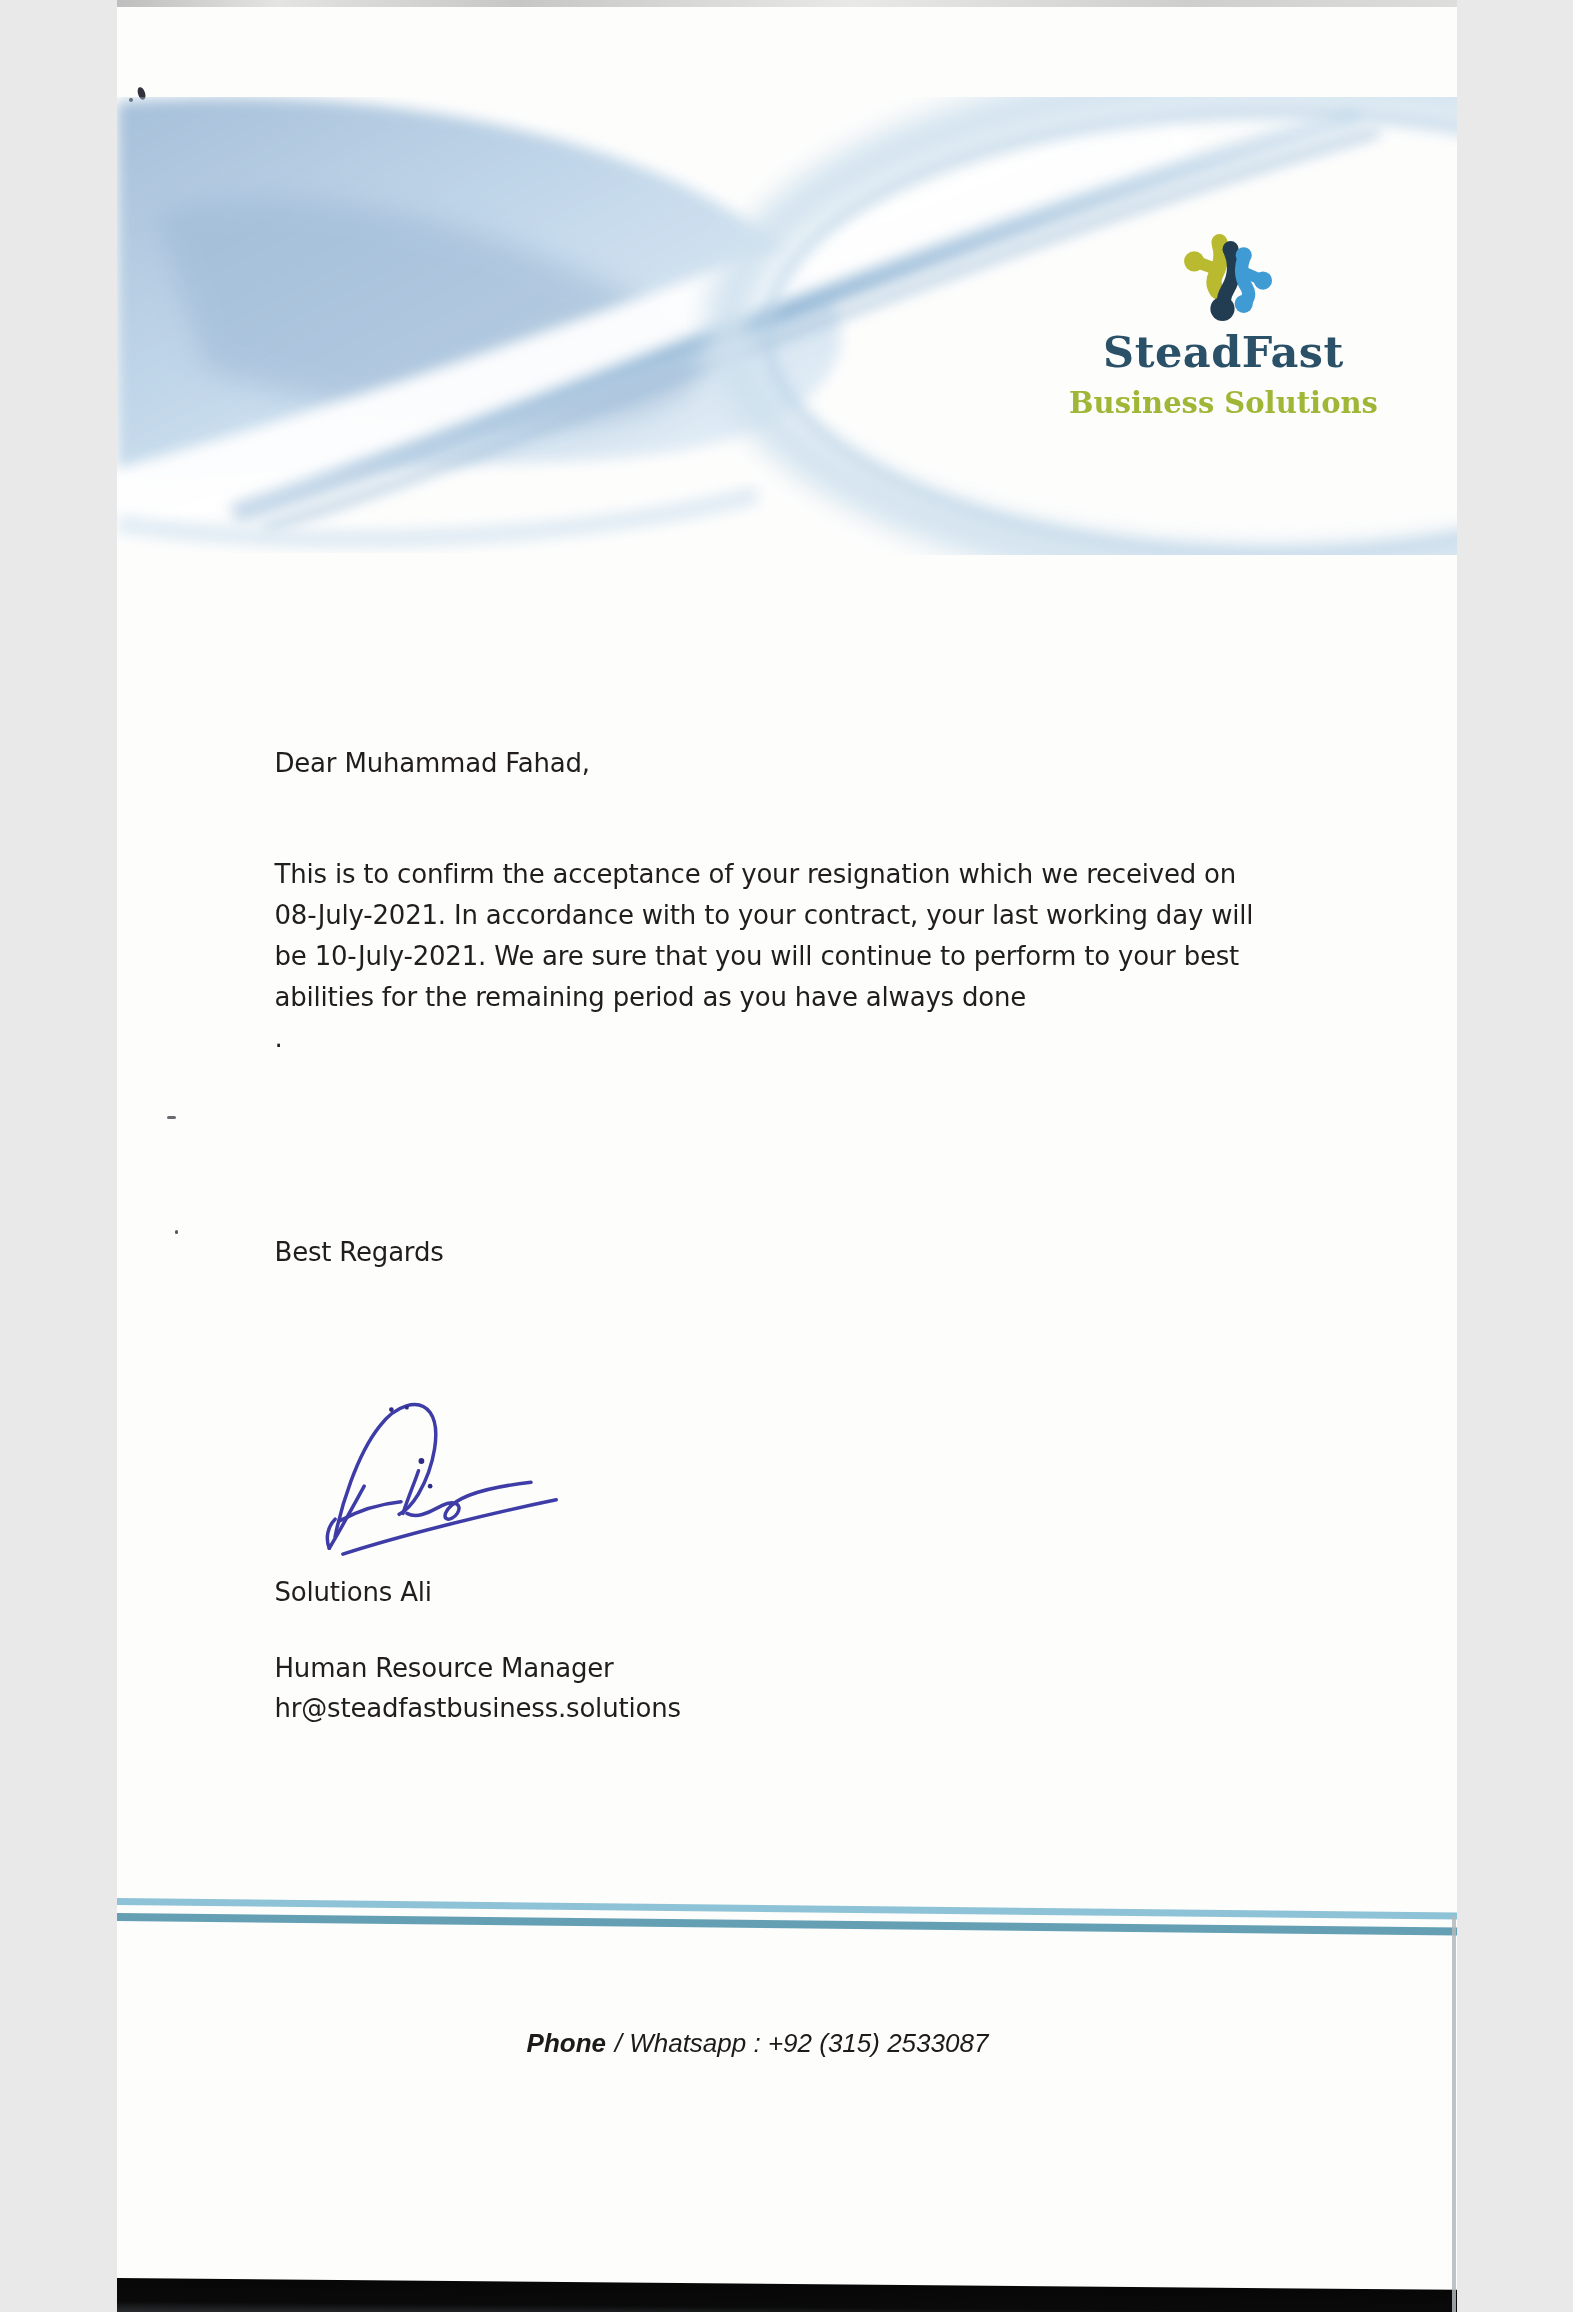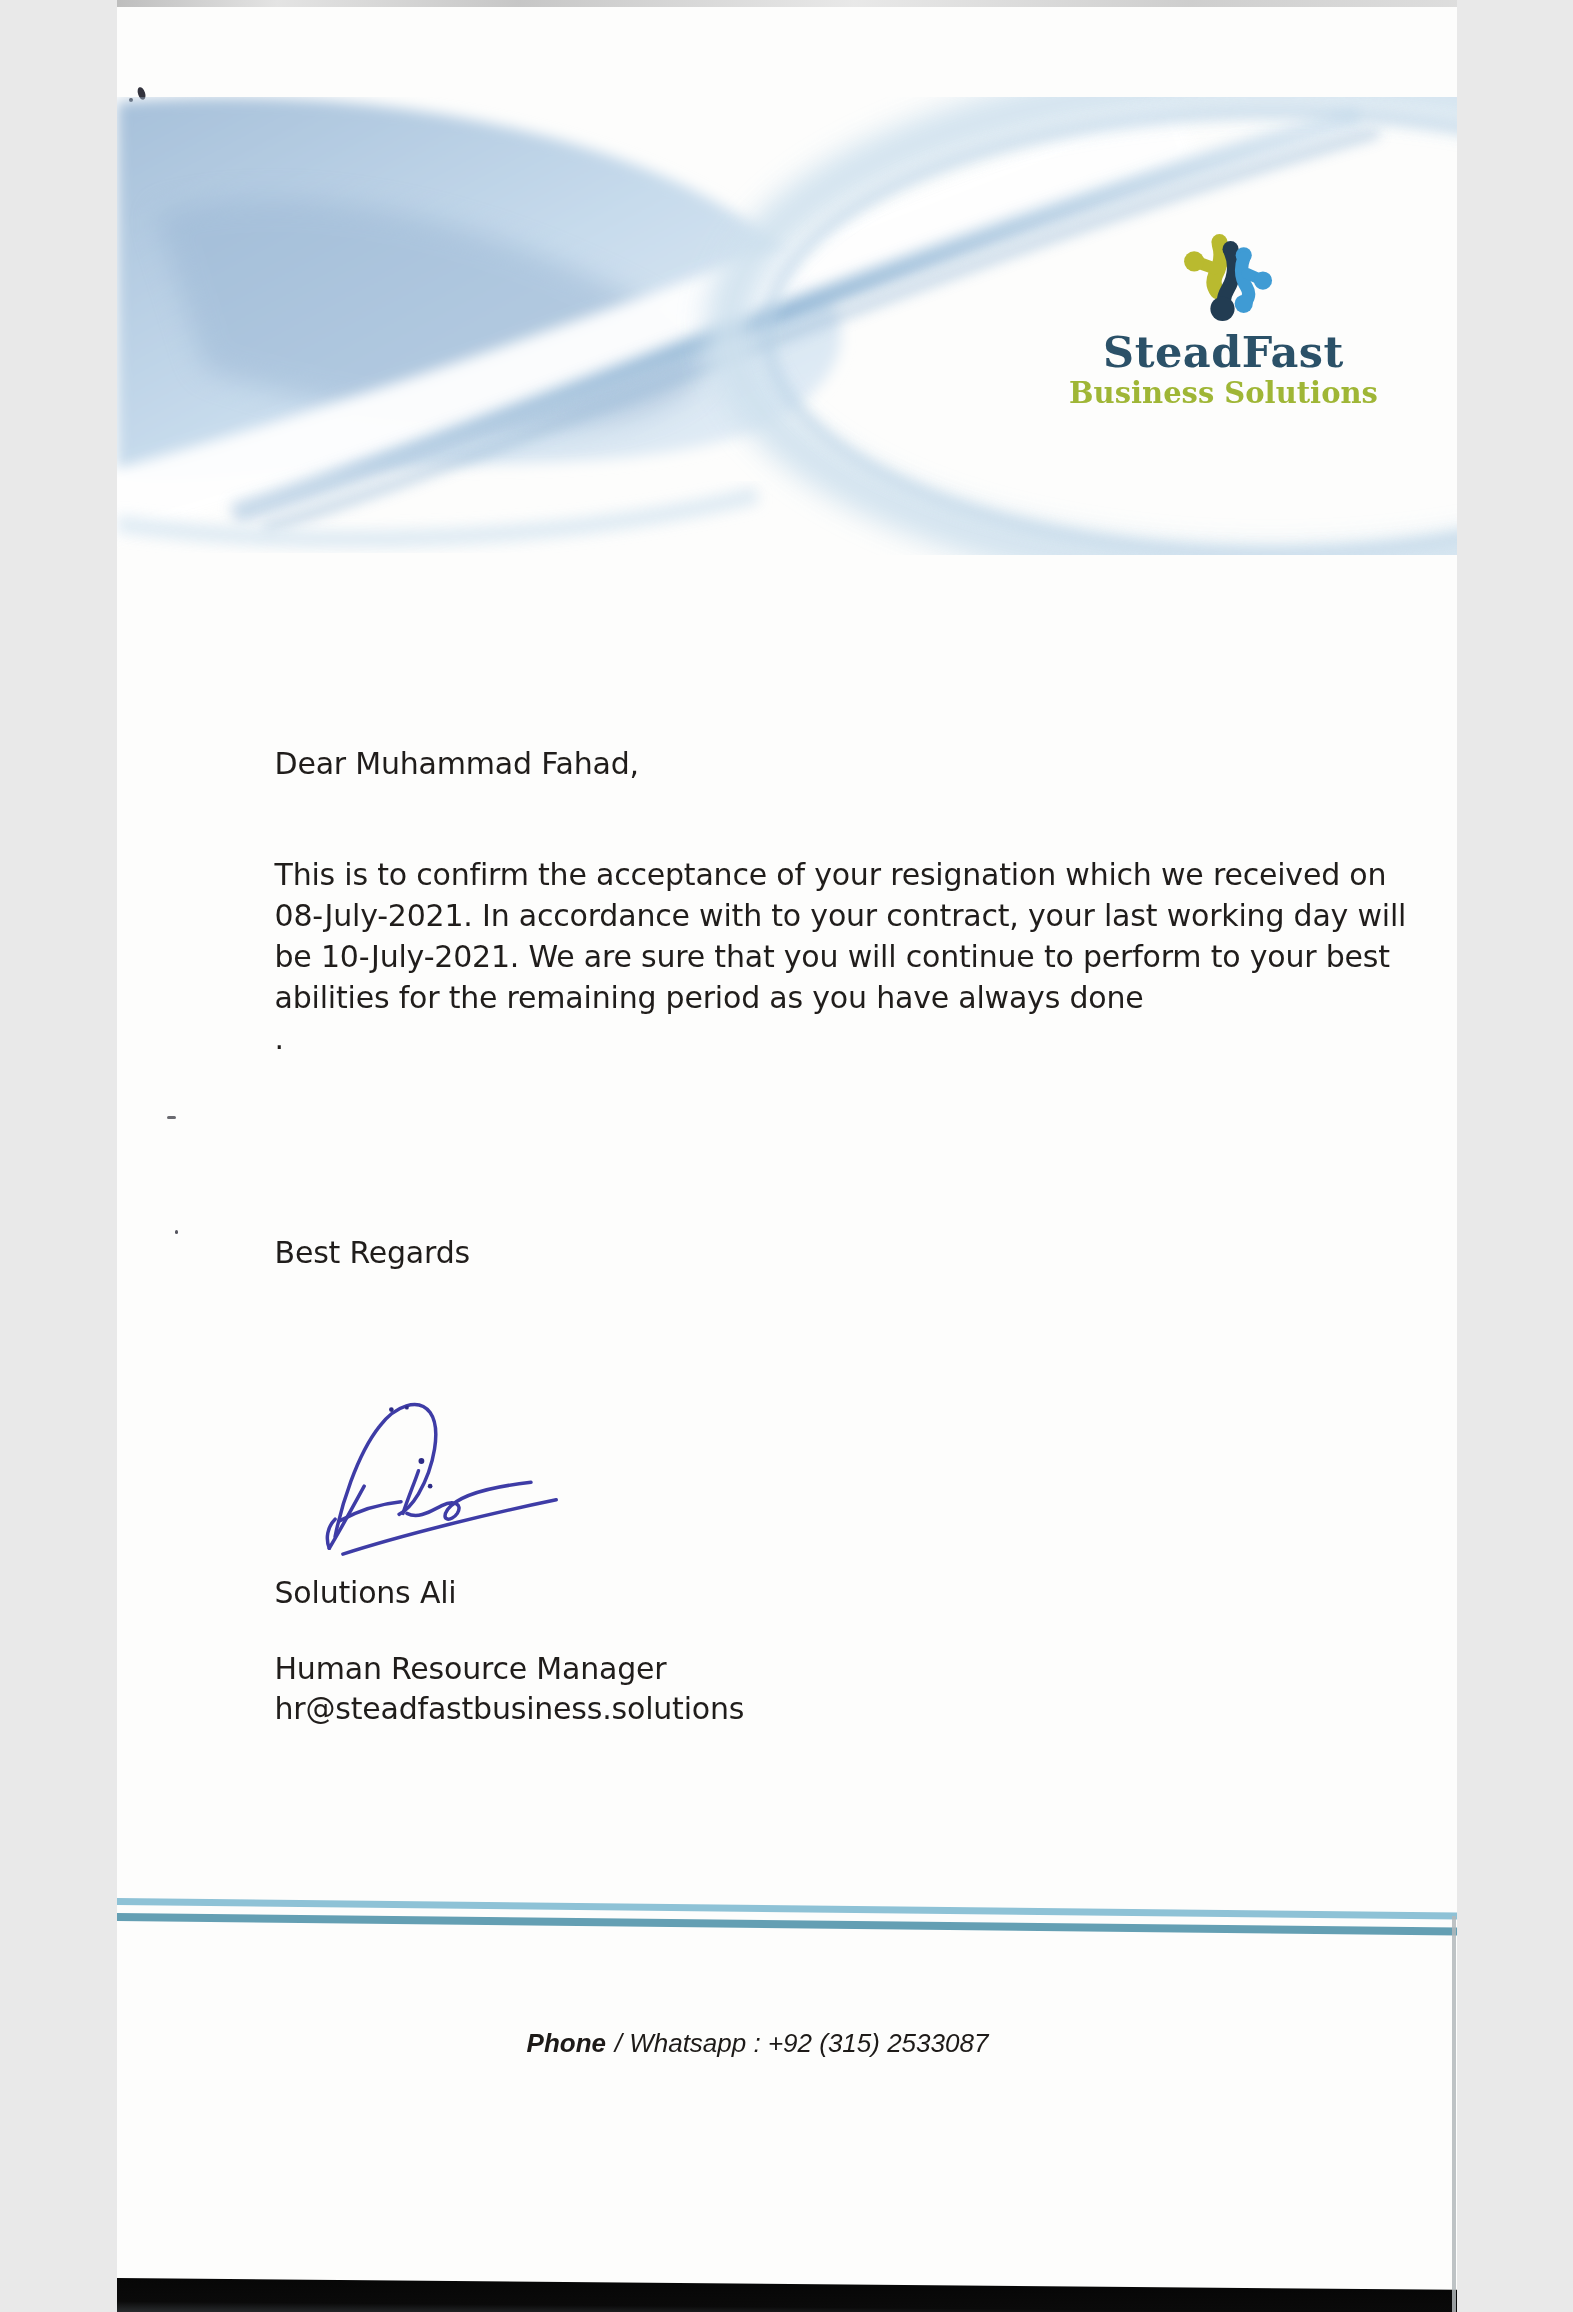--- a/index.html
+++ b/index.html
@@ -17,25 +17,25 @@
     transform:rotate(0.5deg);transform-origin:left top;}
   .scan-right{position:absolute;top:1916px;right:1px;width:3.9px;height:398px;background:#b3b8bb;opacity:.85;}
   .speck{position:absolute;background:#33333d;border-radius:50%;}
   
   .header-wave{position:absolute;top:97px;left:0;width:1574px;height:458px;overflow:hidden;}
   .header-wave svg{display:block;width:100%;height:100%;}
   
   .logo{position:absolute;top:231px;left:949px;width:316px;text-align:center;}
   .logo-icon{display:block;margin:0 auto;}
   .logo-wordmark{font-family:"DejaVu Serif",serif;font-weight:700;font-size:43px;line-height:45px;color:#2b5168;letter-spacing:0.5px;margin-top:5.8px;}
-  .logo-tagline{font-family:"DejaVu Serif",serif;font-weight:600;font-size:29px;line-height:33px;color:#9fb636;margin-top:2px;}
+  .logo-tagline{font-family:"DejaVu Serif",serif;font-weight:600;font-size:29px;line-height:33px;color:#9fb636;margin-top:12px;}
   
   .doc-title{position:absolute;top:540px;left:0;width:1543px;text-align:center;
     font-size:41px;font-weight:700;color:#262220;letter-spacing:0px;}
-  .body-text{position:absolute;left:158px;font-size:30px;line-height:41px;letter-spacing:-0.2px;color:#201d1b;}
+  .body-text{position:absolute;left:158px;font-size:26px;line-height:41px;letter-spacing:-0.2px;color:#201d1b;}
   .pre{white-space:pre-line;}
   
   .signature{position:absolute;top:1393px;left:189px;}
   
   .rule{position:absolute;left:-7.8px;width:1591px;transform-origin:left center;}
   .rule-top{top:1898px;height:6.8px;background:#8ec2d6;transform:rotate(0.62deg);}
   .rule-bottom{top:1913px;height:7.8px;background:#649fb3;transform:rotate(0.62deg);}
   .footer-line{position:absolute;font-family:"Liberation Sans",sans-serif;font-size:26px;color:#1d1a18;text-align:center;}
   .footer-address{top:1970px;left:87px;right:0;}
   .footer-phone{top:2028px;left:0;right:58px;font-style:italic;}

